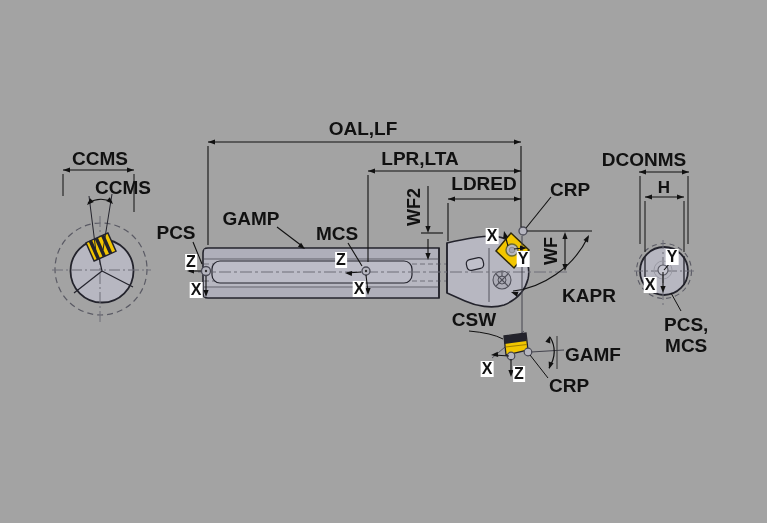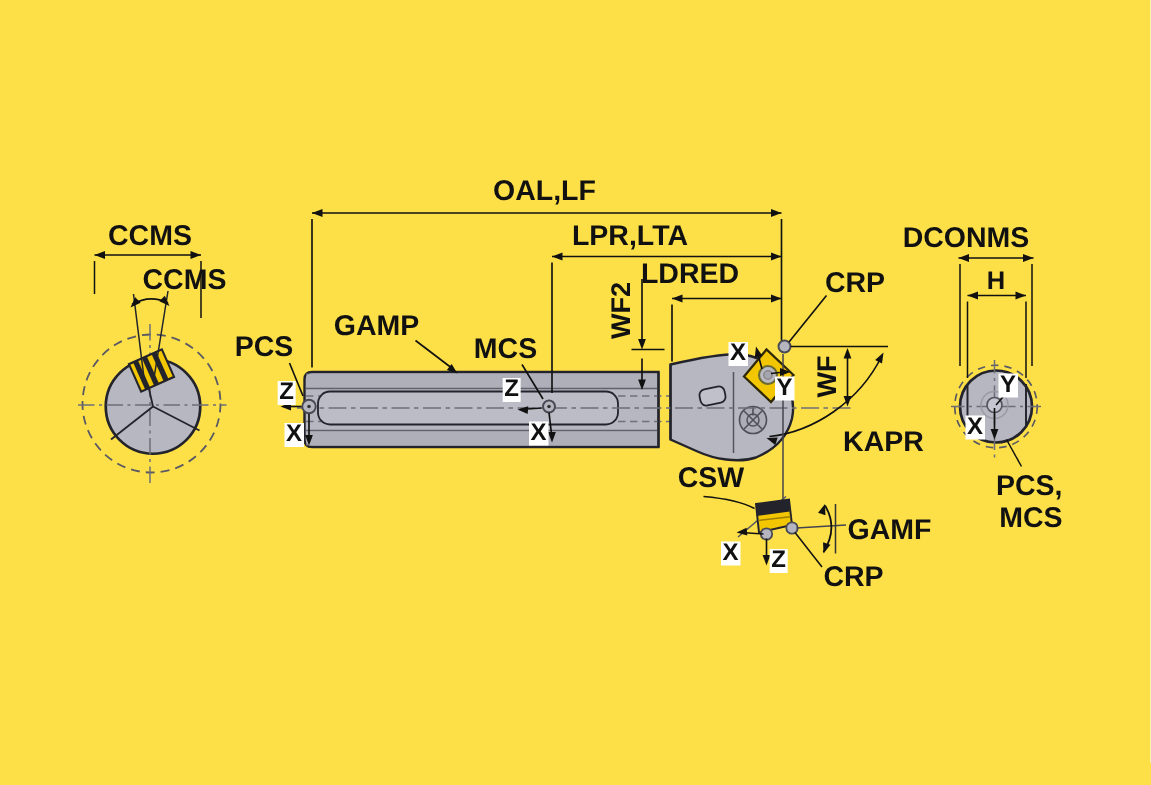--- a/index.html
+++ b/index.html
@@ -1,24 +1,24 @@
 <!DOCTYPE html>
 <html><head>
 <meta charset="utf-8">
 <style>
   html,body{margin:0;padding:0;background:#fff;}
-  #stage{position:relative;width:767px;height:523px;background:#fde047;overflow:hidden;
+  #stage{position:relative;width:767px;height:523px;background:#a3a3a3;overflow:hidden;
          font-family:"Liberation Sans", sans-serif;}
   #drawing{position:absolute;left:0;top:0;}
   .lbl{position:absolute;transform:translate(-50%,-50%);font-weight:bold;font-size:19px;
        color:#111;white-space:nowrap;letter-spacing:0px;line-height:1;}
   .sm{font-size:16px;}
   .halo{background:#fff;padding:0 1px;}
   .vert{transform:translate(-50%,-50%) rotate(-90deg);font-size:18px;}
-  .blk{transform:none;text-align:right;line-height:21px;}
+  .blk{transform:none;text-align:center;line-height:21px;}
 </style>
 </head>
 <body>
 
 <div id="stage">
 
 <svg id="drawing" width="767" height="523" viewBox="0 0 767 523">
 
   <g>
     <circle cx="101" cy="269" r="46" fill="none" stroke="#5a5a64" stroke-width="1.2" stroke-dasharray="6,4"></circle>
@@ -198,21 +198,21 @@
     <line x1="645" y1="197" x2="684" y2="197" stroke="#111" stroke-width="1.1"></line>
     <polygon points="645,197 652,194.4 652,199.6" fill="#111"></polygon>
     <polygon points="684,197 677,194.4 677,199.6" fill="#111"></polygon>
     <line x1="645" y1="201" x2="645" y2="252" stroke="#111" stroke-width="1"></line>
     <line x1="684" y1="201" x2="684" y2="252" stroke="#111" stroke-width="1"></line>
   </g>
 </svg>
 
 <div class="lbl" style="left:363px;top:128px">OAL,LF</div>
 <div class="lbl" style="left:420px;top:158px">LPR,LTA</div>
-<div class="lbl" style="left:460px;top:183px">LDRED</div>
+<div class="lbl" style="left:484px;top:183px">LDRED</div>
 <div class="lbl" style="left:570px;top:189px">CRP</div>
 <div class="lbl vert" style="left:414px;top:207px">WF2</div>
 <div class="lbl" style="left:251px;top:218px">GAMP</div>
 <div class="lbl" style="left:176px;top:232px">PCS</div>
 <div class="lbl" style="left:337px;top:233px">MCS</div>
 <div class="lbl" style="left:100px;top:158px">CCMS</div>
 <div class="lbl" style="left:123px;top:187px">CCMS</div>
 
 <div class="lbl sm halo" style="left:191px;top:262px">Z</div>
 <div class="lbl sm halo" style="left:196px;top:290px">X</div>

